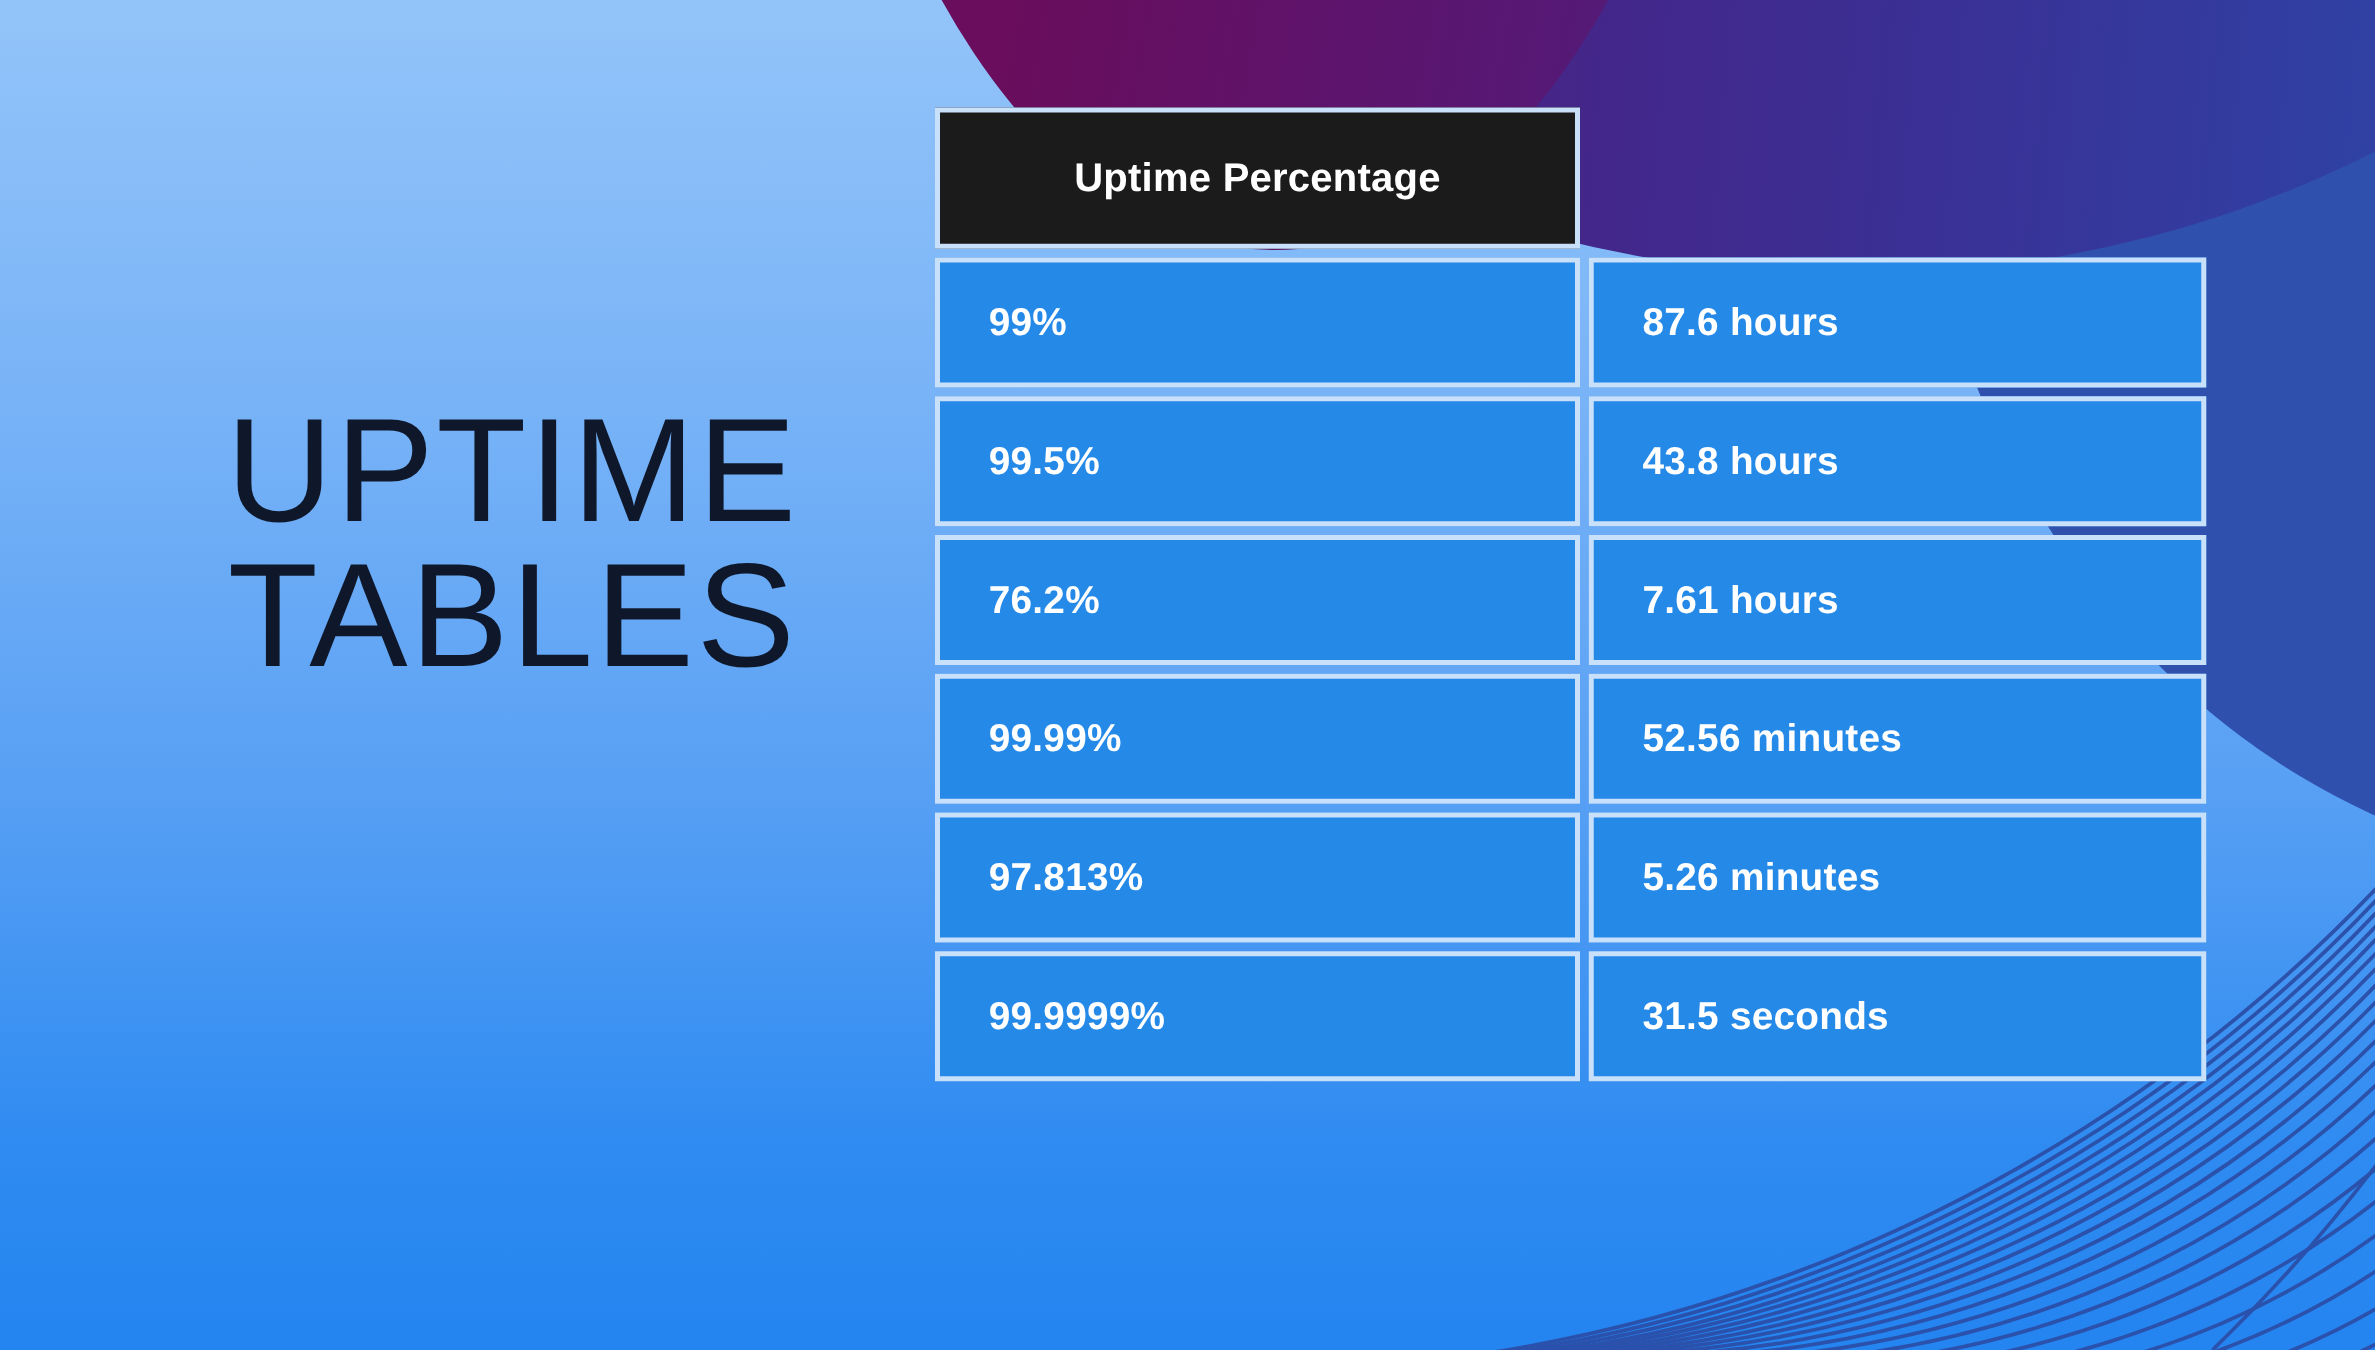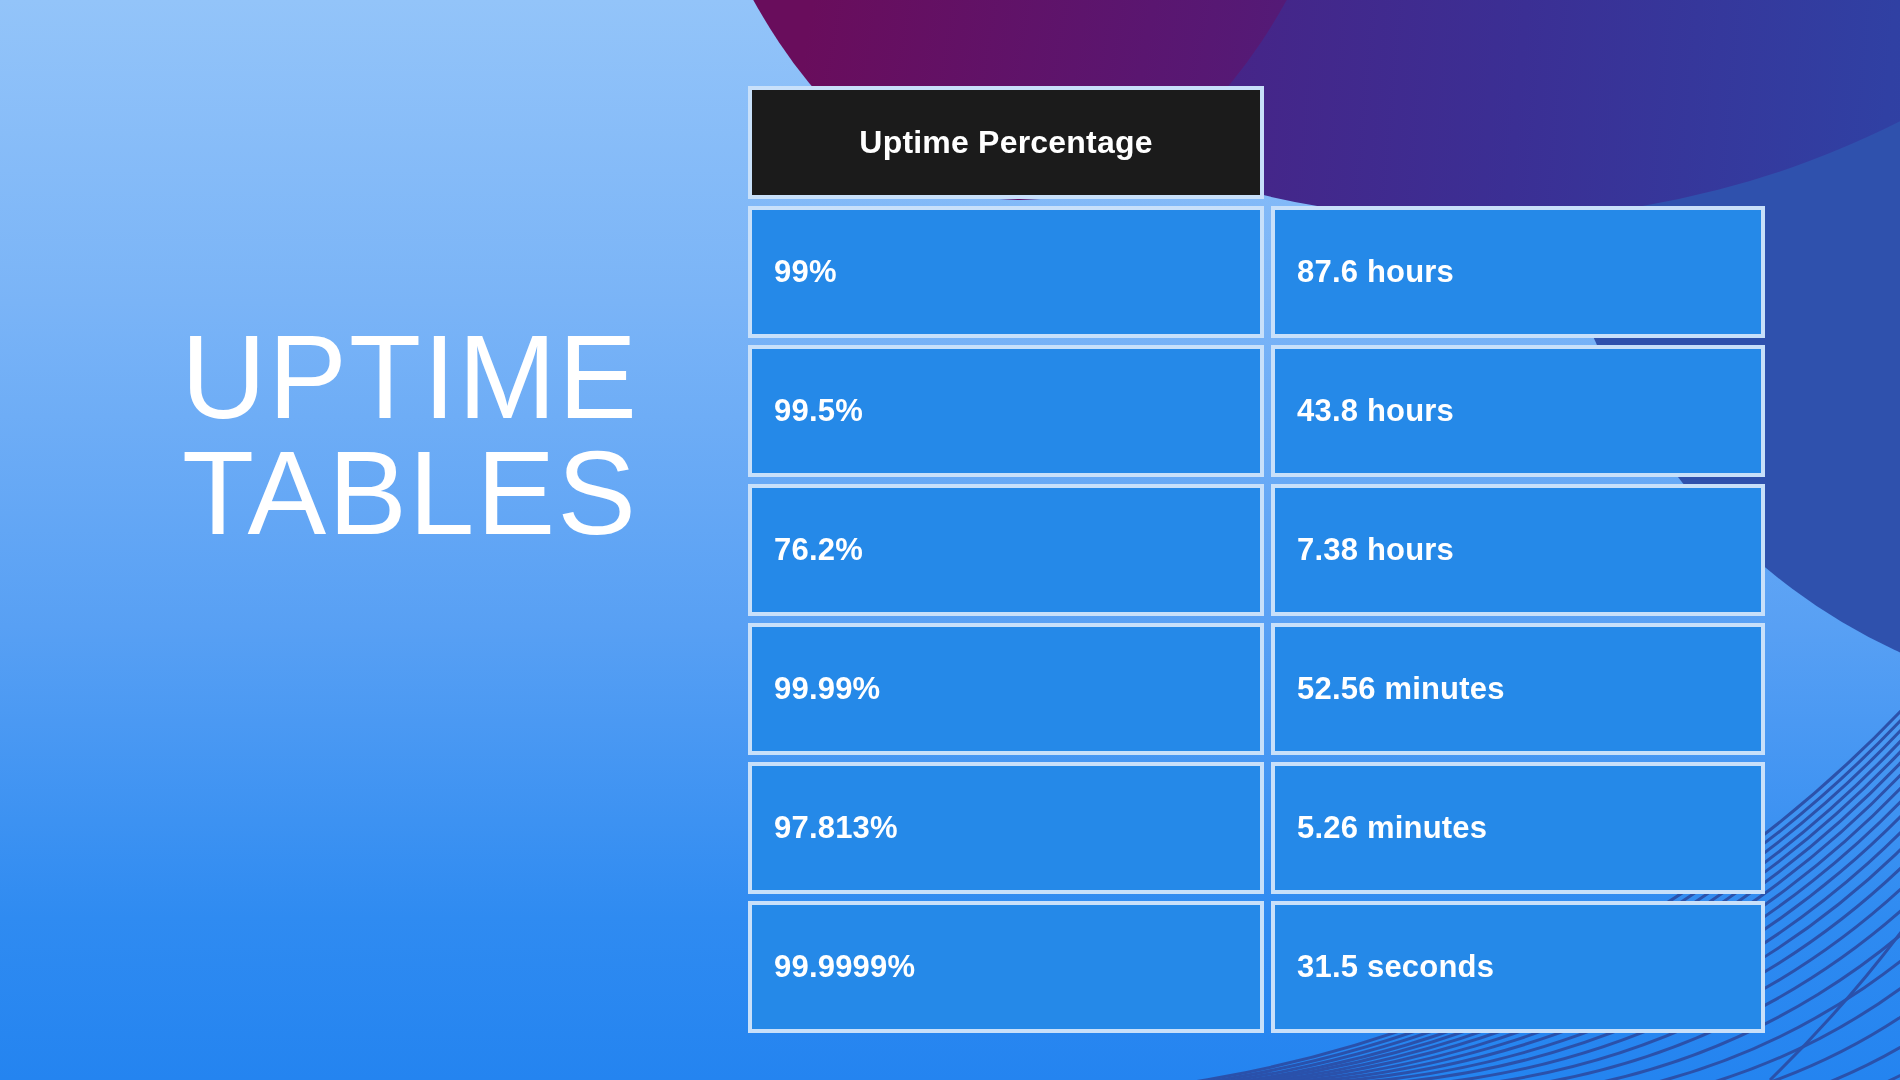--- a/index.html
+++ b/index.html
@@ -44,21 +44,21 @@
     overflow:hidden;
     pointer-events:none;
   }
   .bg-fan svg{ display:block; }
 
   
   .title{
     position:absolute;
     left:130px; top:320px;
     width:560px;
-    color:#ffffff;
+    color:#0f172a;
     font-size:118px;
     line-height:0.98;
     font-weight:300;
     letter-spacing:2px;
     text-align:center;
     white-space:pre-line;
     font-family:"Liberation Sans", sans-serif;
   }
 
   
@@ -85,23 +85,23 @@
   }
   .row-head .cell{
     background:#1b1b1b;
     height:113px;
     justify-content:center;
     font-size:32px;
     letter-spacing:0.2px;
   }
   .row-data .cell{
     background:#2589e8;
-    height:132px;
+    height:104px;
     justify-content:flex-start;
-    padding-left:22px;
+    padding-left:39px;
     font-size:31px;
     letter-spacing:0.2px;
   }
 </style>
 </head>
 <body>
 
 <div class="bg-base"></div>
 <div class="bg-rightplate"></div>
 
@@ -156,21 +156,21 @@
     <div class="cell">87.6 hours</div>
   </div>
 
   <div class="row row-data">
     <div class="cell">99.5%</div>
     <div class="cell">43.8 hours</div>
   </div>
 
   <div class="row row-data">
     <div class="cell">76.2%</div>
-    <div class="cell">7.38 hours</div>
+    <div class="cell">7.61 hours</div>
   </div>
 
 
   <div class="row row-data">
     <div class="cell">99.99%</div>
     <div class="cell">52.56 minutes</div>
   </div>
 
   <div class="row row-data">
     <div class="cell">97.813%</div>

